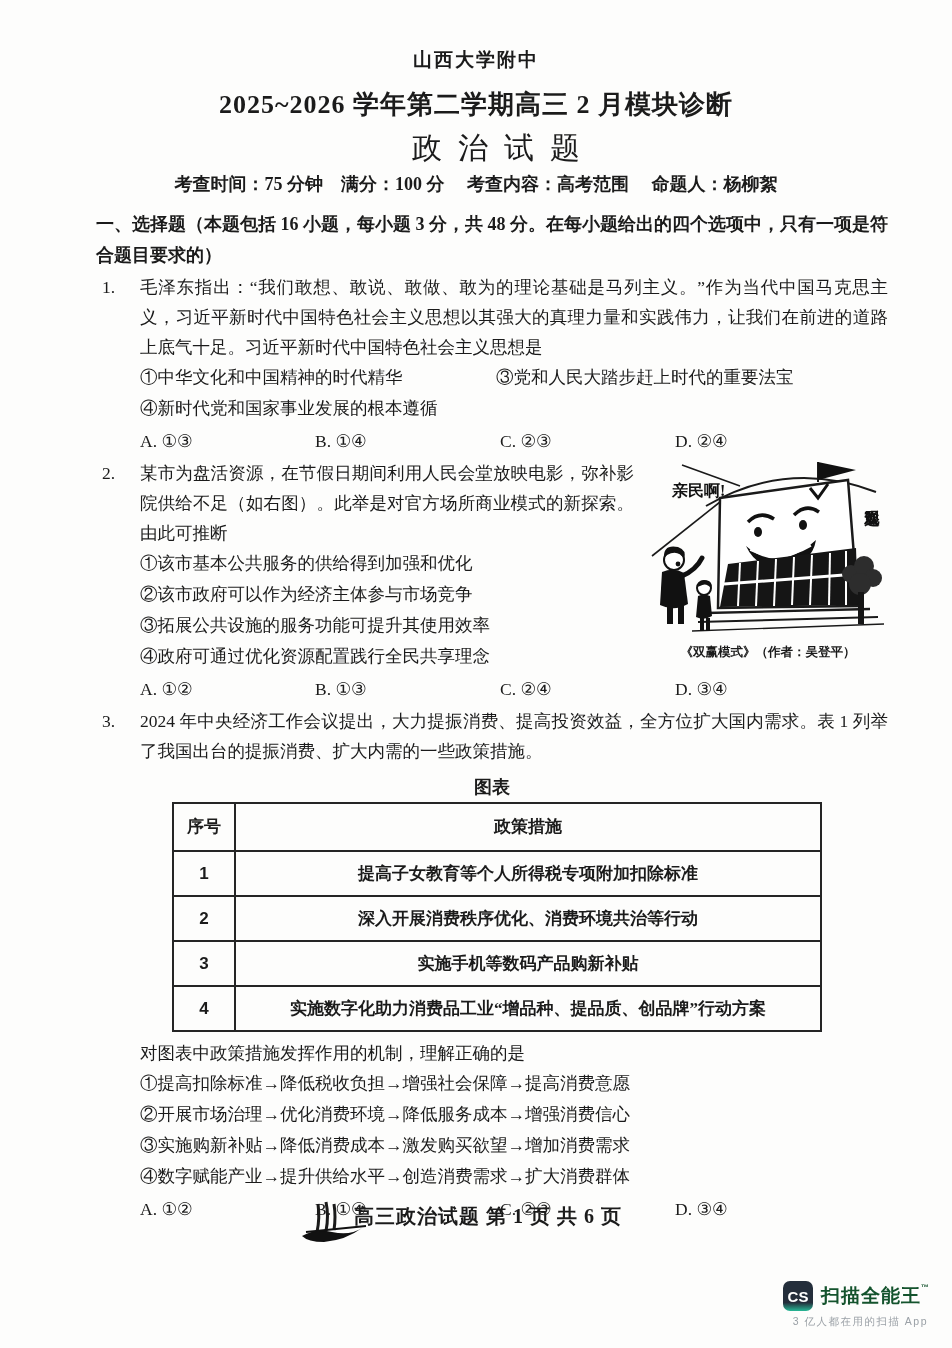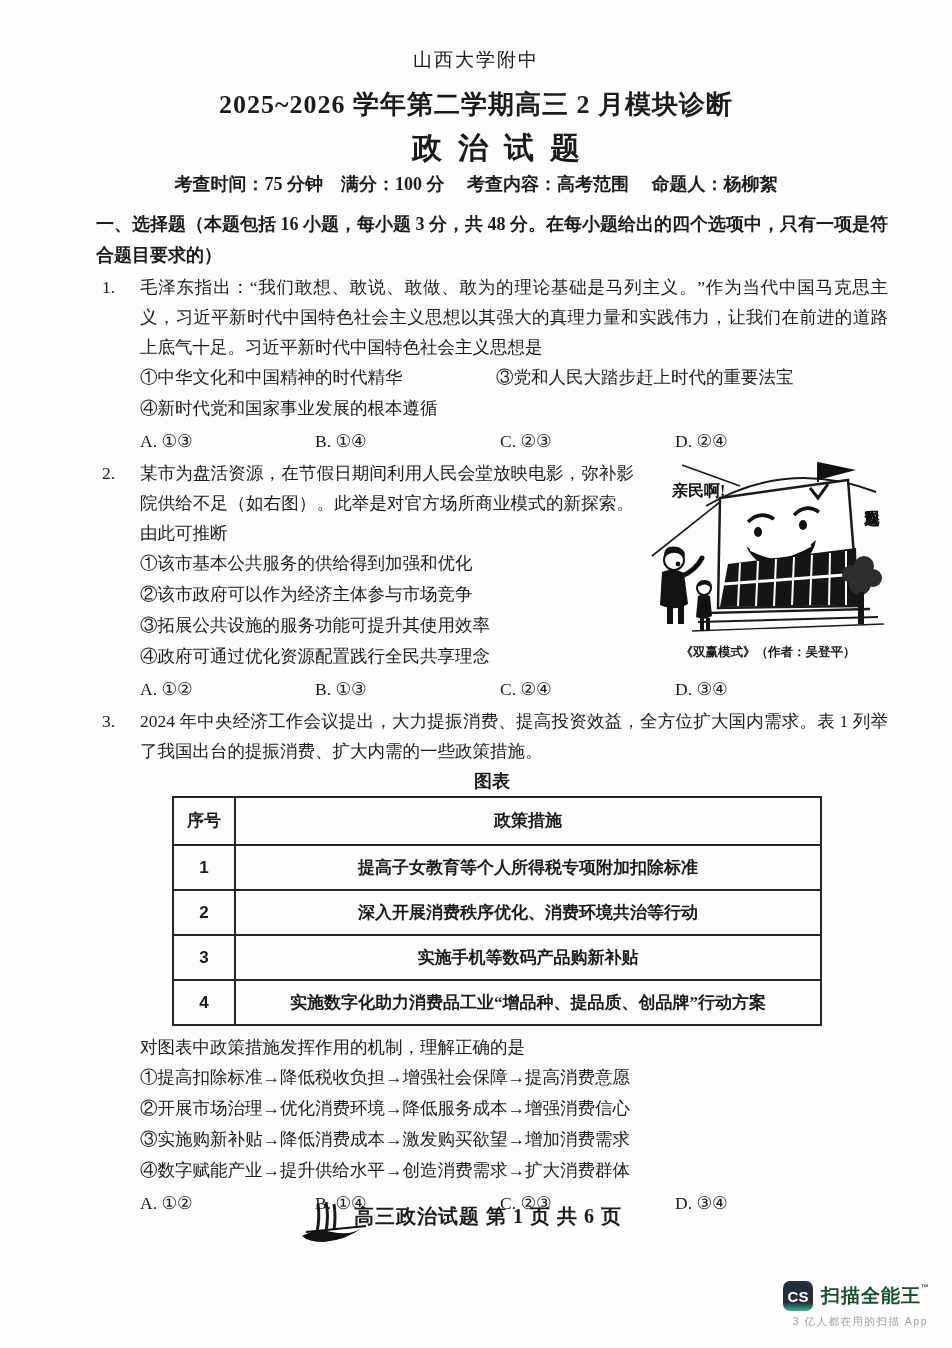--- a/index.html
+++ b/index.html
@@ -8,42 +8,42 @@
     position:relative;
     width:952px; height:1348px;
     margin:0 auto;
     background:#fdfdfc;
     color:#1b1b1b;
     font-family:"Liberation Serif","DejaVu Serif",serif;
     overflow:hidden;
   }
   
   .header { text-align:center; padding-top:48px; }
-  .school   { font-size:19px; font-weight:400; letter-spacing:2px; line-height:24px; }
+  .school   { font-size:19px; font-weight:700; letter-spacing:2px; line-height:24px; }
   .subtitle { font-size:26px; font-weight:700; margin-top:16px; line-height:34px; letter-spacing:1px; }
-  .title    { font-size:30px; font-weight:700; margin-top:6px; line-height:40px; letter-spacing:16px; text-indent:16px;padding-left:40px; }
+  .title    { font-size:30px; font-weight:400; margin-top:6px; line-height:40px; letter-spacing:16px; text-indent:16px;padding-left:40px; }
   .meta     { font-size:18px; font-weight:700; margin-top:3px; line-height:26px; }
   
   .content { margin:12px 64px 0 96px; width:792px; font-size:17.5px; line-height:30px; }
   .section-heading { font-weight:700; font-size:18px; line-height:31px; }
   .question { position:relative; padding-left:44px; margin-top:1px; }
   .qnum { position:absolute; left:6px; top:0; }
   .stem { text-align:justify; }
   .items p { line-height:31px; }
   .opt-grid { display:grid; grid-template-columns:356px auto; line-height:31px; }
   .choices { display:flex; line-height:32px; margin-top:1px; }
   .choices span:nth-child(1){ width:175px; }
   .choices span:nth-child(2){ width:185px; }
   .choices span:nth-child(3){ width:175px; }
   
   .cartoon { float:right; width:240px; margin:2px 0 2px 14px; text-align:center; }
   .cartoon svg { display:block; }
   .cartoon-caption { font-size:12.5px; font-weight:700; line-height:18px; margin-top:1px; }
   
-  .table-label { text-align:center; font-weight:700; font-size:18px; line-height:26px; margin-top:2px; }
+  .table-label { text-align:center; font-weight:700; font-size:18px; line-height:26px; margin-top:8px; }
   table.policy { border-collapse:collapse; margin:2px 0 6px 76px; width:650px; }
   table.policy th, table.policy td {
     border:2px solid #252525; text-align:center;
     font-size:17px; font-weight:700; padding:0 10px;
   }
   table.policy th { height:48px; }
   table.policy td { height:45px; }
   td.col-num { width:62px; font-family:"Liberation Sans",sans-serif; font-weight:700; }
   
   .footer { position:absolute; top:1203px; left:12px; width:100%; text-align:center;

